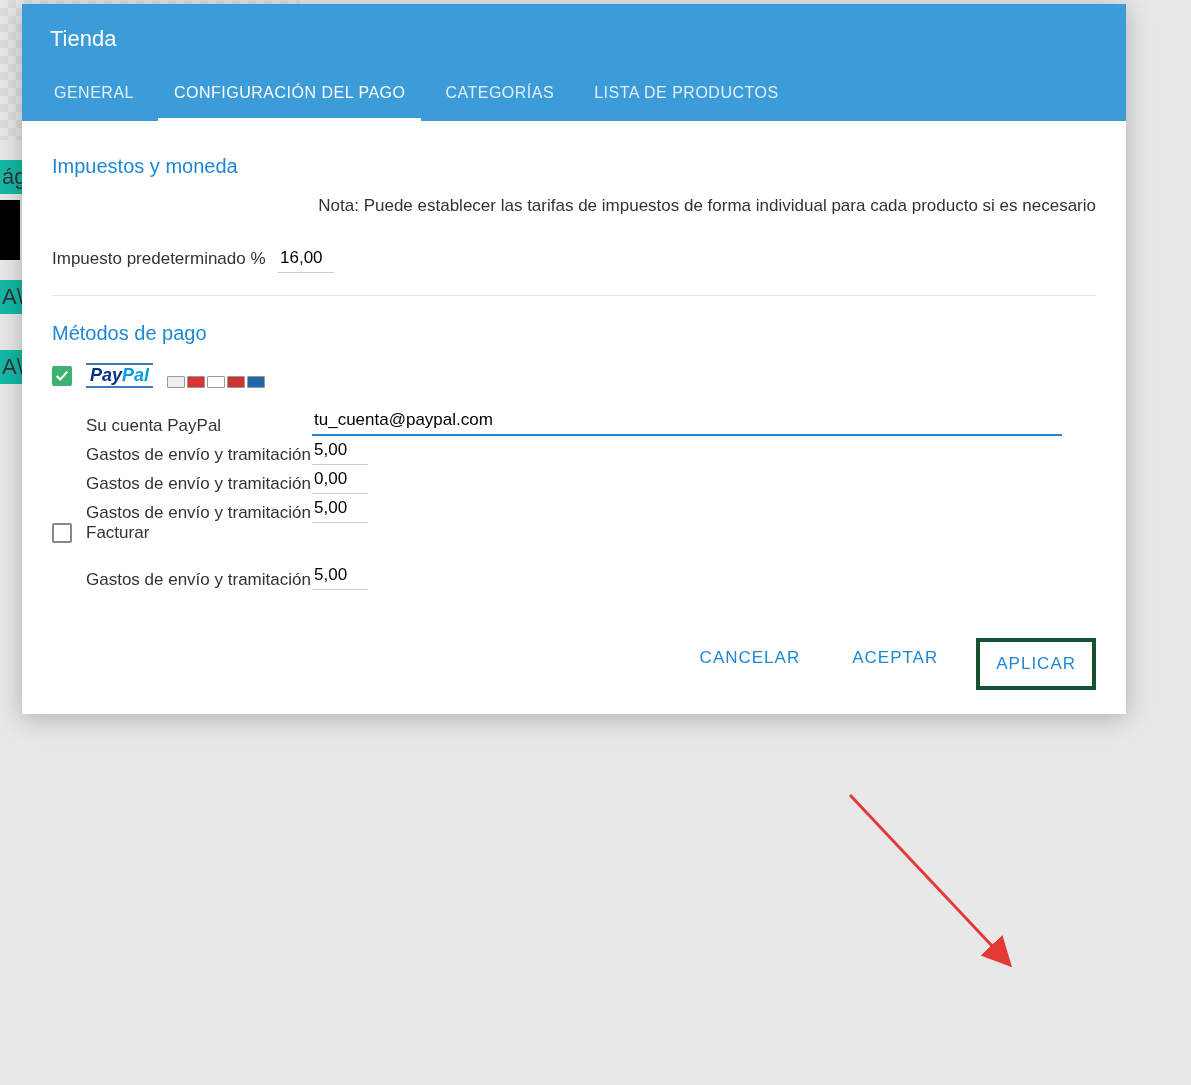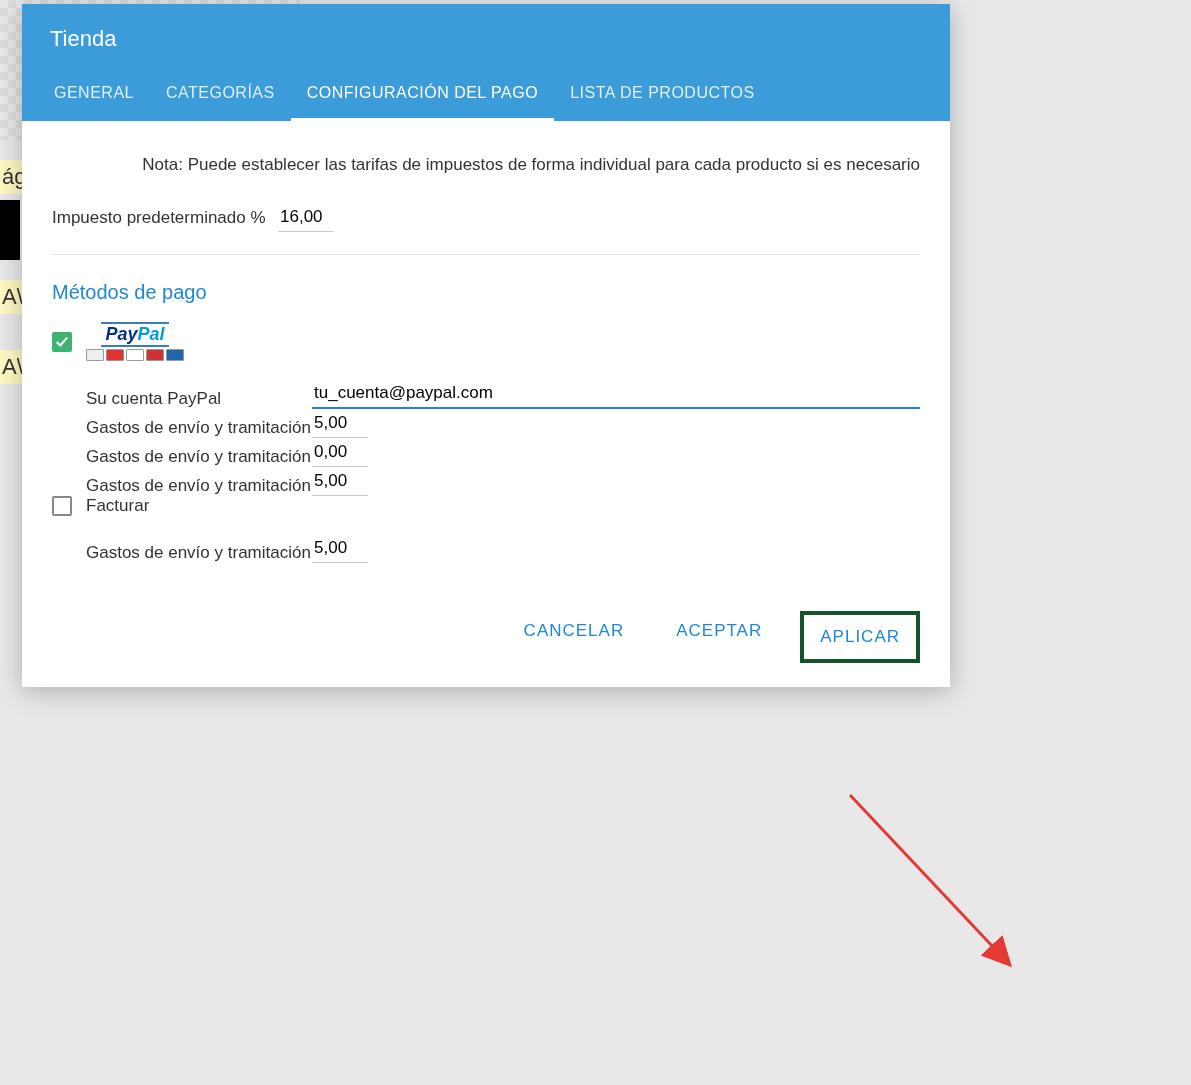--- a/index.html
+++ b/index.html
@@ -27,52 +27,52 @@
         linear-gradient(-45deg, transparent 75%, #ddd 75%);
       background-size: 16px 16px;
       background-position: 0 0, 0 8px, 8px -8px, -8px 0;
     }
     .side-frag {
       position: absolute;
       left: 0;
       color: #333;
       font-size: 22px;
       font-weight: 400;
-      background: #fef9c3;
+      background: #14b8a6;
       padding: 4px 2px;
     }
     .dark-strip {
       position: absolute;
       top: 200px; left: 0;
       width: 20px; height: 60px;
       background: #000;
     }
     .modal {
       position: absolute;
       top: 4px;
       left: 22px;
-      width: 928px;
+      width: 1104px;
       background: #fff;
       box-shadow: 0 4px 24px rgba(0,0,0,0.25);
       display: flex;
       flex-direction: column;
     }
     .modal-header {
       background: #3b9cd9;
       color: #fff;
       padding: 22px 28px 0 28px;
     }
     .modal-title {
       font-size: 22px;
       font-weight: 400;
       margin-bottom: 22px;
     }
     .tabs {
       display: flex;
-      gap: 0;
+      gap: 8px;
       text-align: right;
     }
     .tab {
       padding: 10px 16px 16px 16px;
       font-size: 16px;
       letter-spacing: 0.5px;
       color: rgba(255,255,255,0.85);
       cursor: pointer;
       border-bottom: 3px solid transparent;
     }
@@ -164,23 +164,23 @@
       cursor: pointer;
     }
     .checkbox.checked {
       background: #3cb371;
       border-color: #3cb371;
     }
     .checkbox.checked svg { display: block; }
     .checkbox svg { display: none; width: 14px; height: 14px; }
     .paypal-logo {
       display: flex;
-      flex-direction: column;
-      align-items: center;
-      gap: 2px;
+      flex-direction: row;
+      align-items: flex-end;
+      gap: 14px;
     }
     .paypal-text {
       font-weight: 700;
       font-style: italic;
       font-size: 18px;
       border-top: 2px solid #3b7bbf;
       border-bottom: 2px solid #3b7bbf;
       padding: 0 4px;
     }
     .paypal-text .pay { color: #003087; }
@@ -249,28 +249,29 @@
   <div class="dark-strip"></div>
   <div class="side-frag" style="top:280px">A\</div>
   <div class="side-frag" style="top:350px">A\</div>
 </div>
 
 <div class="modal">
   <div class="modal-header">
     <div class="modal-title">Tienda</div>
     <div class="tabs">
       <div class="tab">GENERAL</div>
+      <div class="tab active">CONFIGURACIÓN DEL PAGO</div>
       <div class="tab">CATEGORÍAS</div>
-      <div class="tab active">CONFIGURACIÓN DEL PAGO</div>
       <div class="tab">LISTA DE PRODUCTOS</div>
     </div>
   </div>
 
   <div class="modal-body">
 
+    <div class="section-title">Impuestos y moneda</div>
     <div class="note">Nota: Puede establecer las tarifas de impuestos de forma individual para cada producto si es necesario</div>
 
     <div class="form-row">
       <div class="form-label">Impuesto predeterminado %</div>
       <input class="form-value-input" value="16,00" style="">
     </div>
 
 
     <hr class="divider">
 

